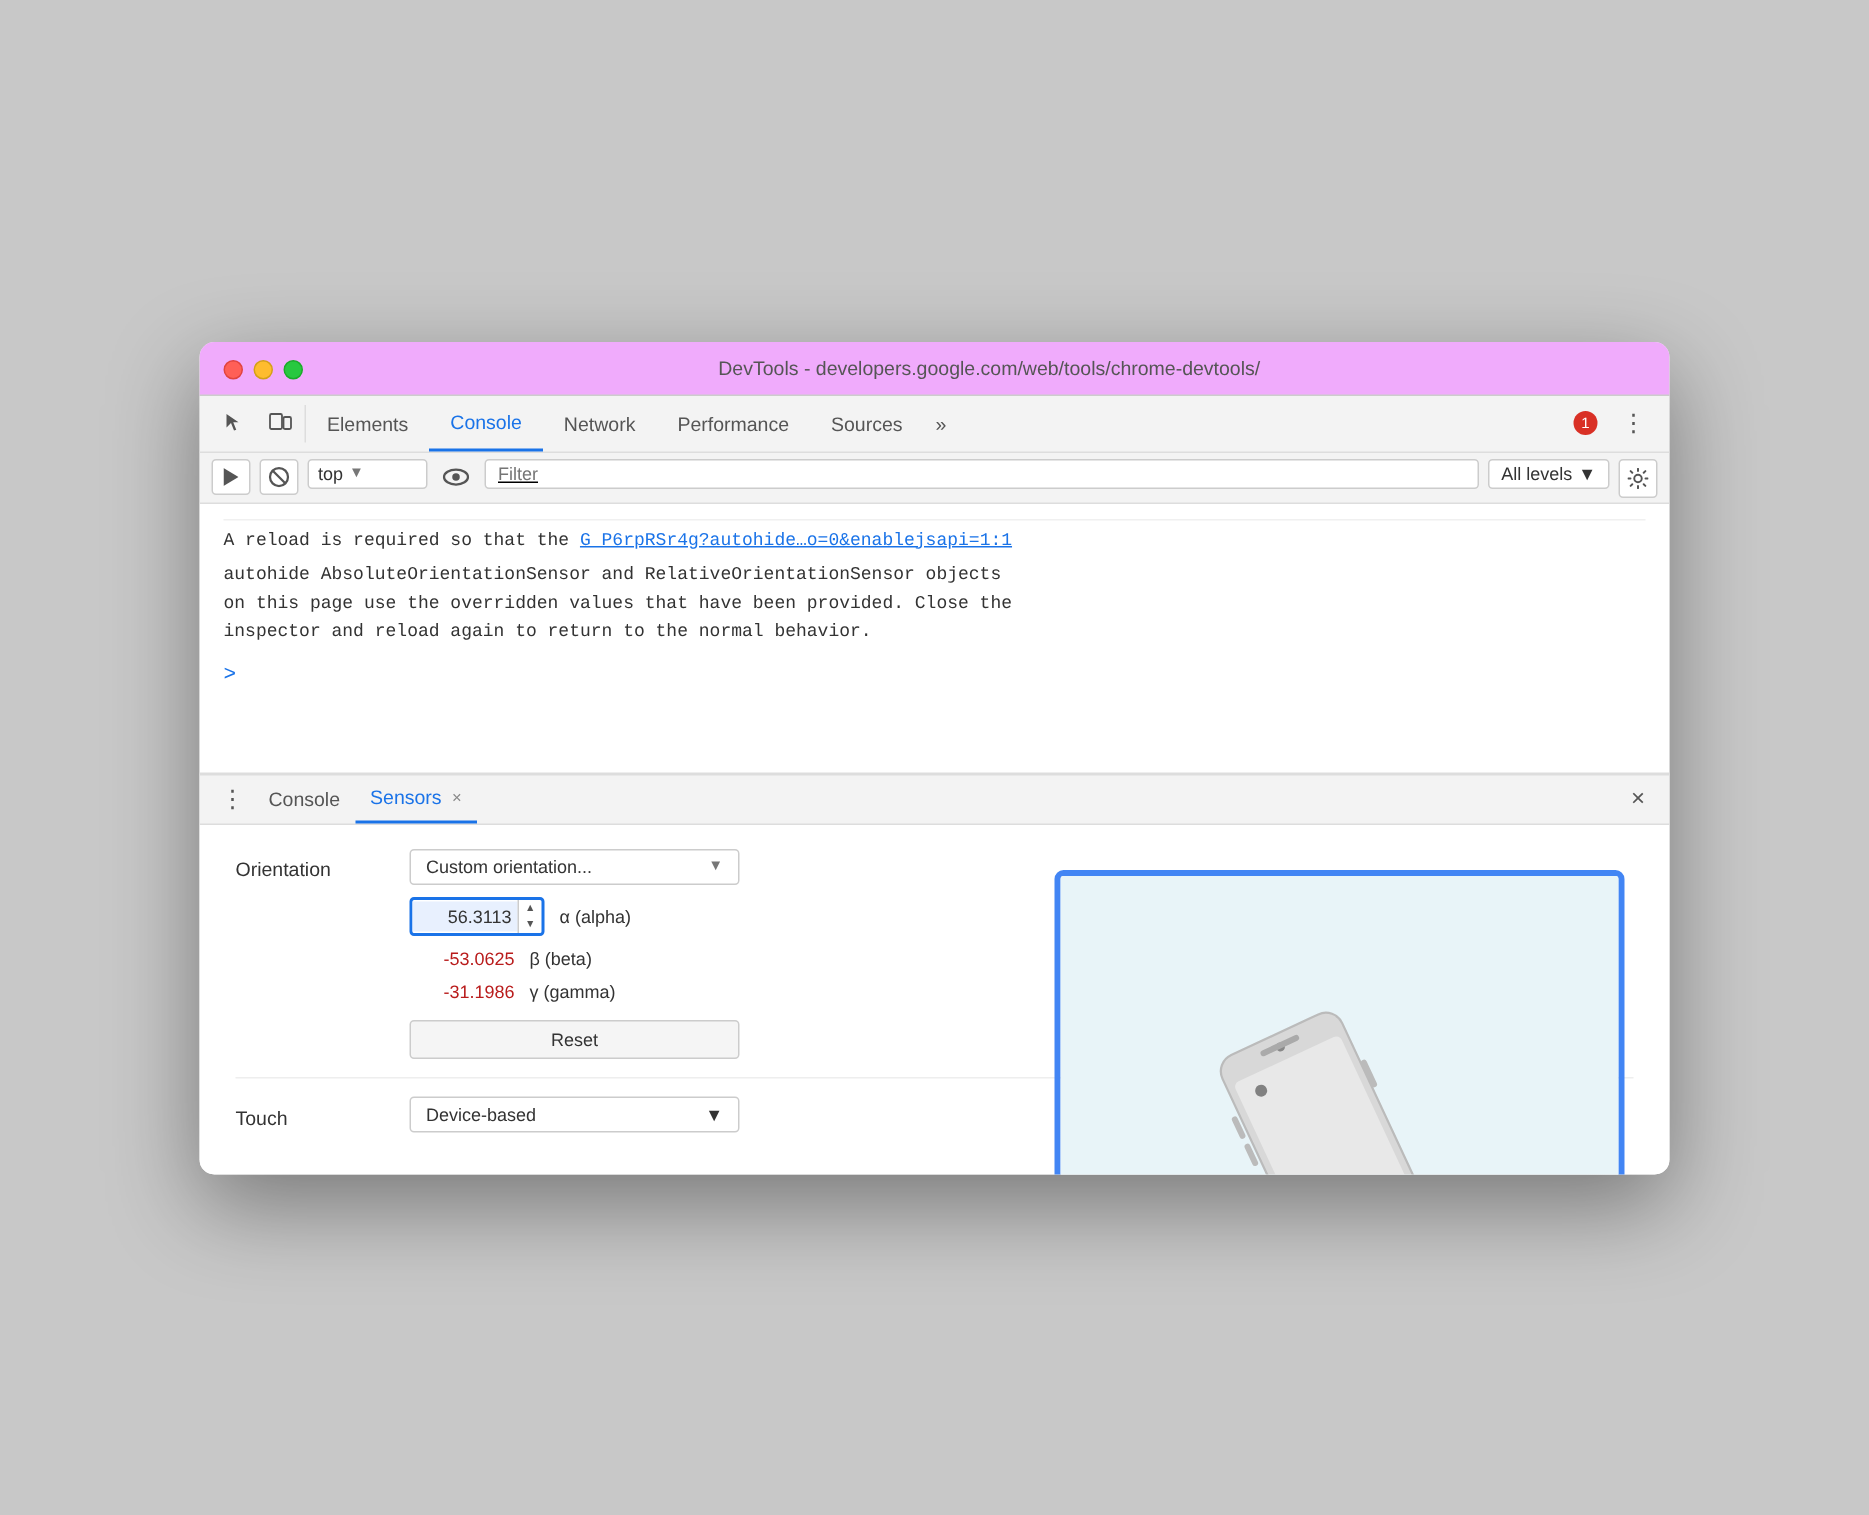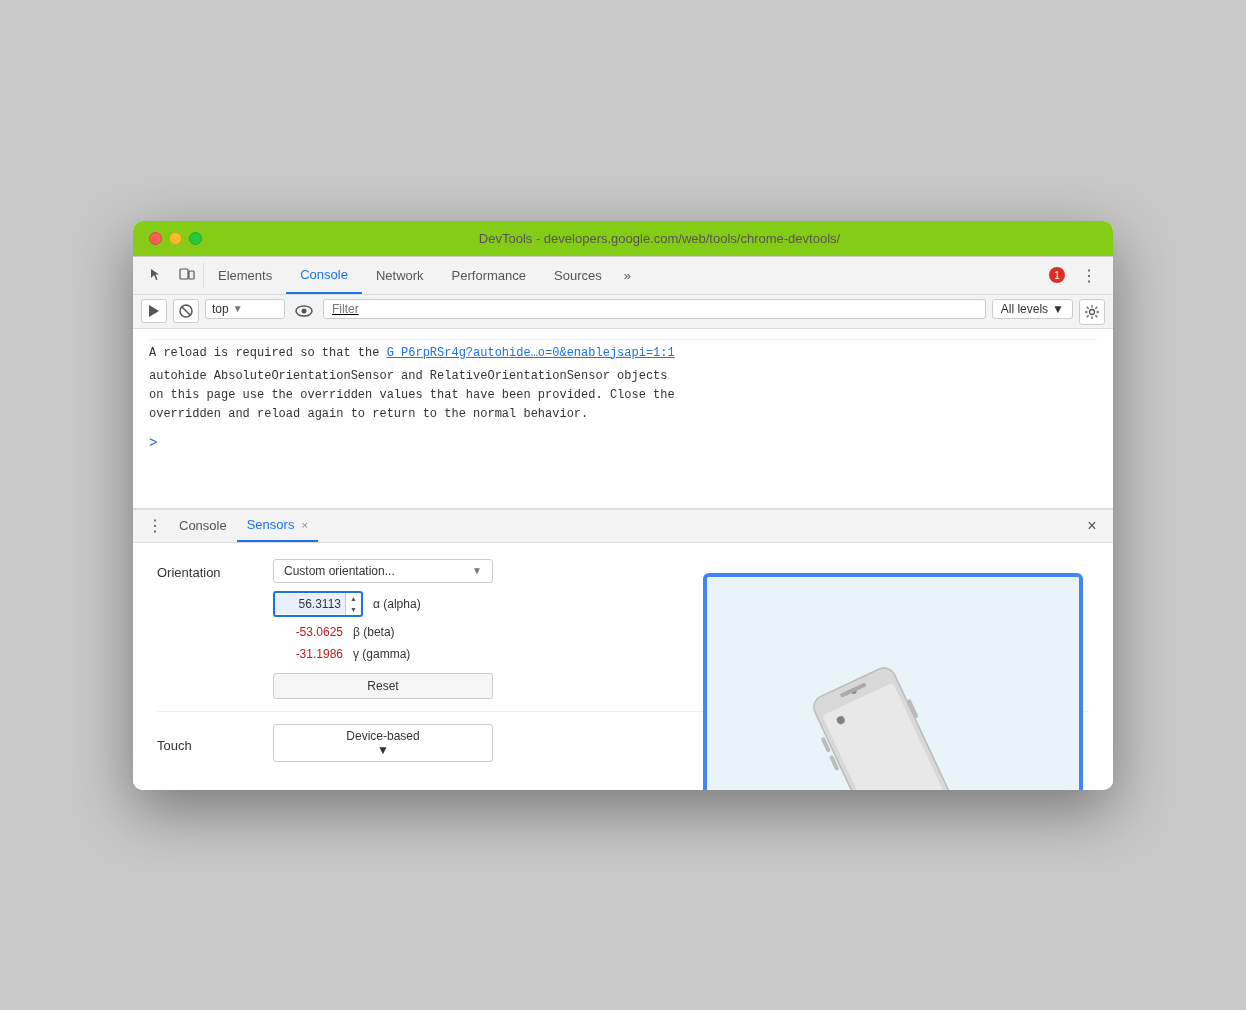--- a/index.html
+++ b/index.html
@@ -15,25 +15,25 @@
     .window {
       width: 980px;
       background: #f5f5f5;
       border-radius: 10px;
       box-shadow: 0 20px 60px rgba(0,0,0,0.4);
       overflow: hidden;
     }
 
     
     .titlebar {
-      background: #84cc16;
+      background: #f0abfc;
       border-bottom: 1px solid #ccc;
       padding: 10px 16px;
       display: flex;
-      align-items: center;
+      align-items: flex-end;
       gap: 20px;
     }
     .traffic-lights {
       display: flex;
       gap: 7px;
       align-items: center;
     }
     .dot {
       width: 13px;
       height: 13px;
@@ -456,21 +456,20 @@
       align-items: center;
       border: 1px solid #ccc;
       border-radius: 3px;
       background: white;
       padding: 4px 10px;
       font-size: 12px;
       color: #333;
       cursor: pointer;
       min-width: 220px;
       justify-content: space-between;
-      flex-direction: column;
     }
   </style>
 </head>
 <body>
 
 <div class="window">
 
   <div class="titlebar">
     <div class="traffic-lights">
       <div class="dot dot-red"></div>
@@ -559,21 +558,21 @@
     </div>
   </div>
 
   <div class="console-output">
     <div class="console-message">
       <span>A reload is required so that the </span>
       <a class="console-link">G_P6rpRSr4g?autohide…o=0&amp;enablejsapi=1:1</a>
     </div>
     <div>autohide AbsoluteOrientationSensor and RelativeOrientationSensor objects</div>
     <div>on this page use the overridden values that have been provided. Close the</div>
-    <div>overridden and reload again to return to the normal behavior.</div>
+    <div>inspector and reload again to return to the normal behavior.</div>
     <div class="console-prompt">
       <span>&gt;</span>
     </div>
   </div>
 
   <div class="bottom-panel">
 
     <div class="bottom-toolbar">
       <button class="bottom-dots">
         <span>⋮</span>

